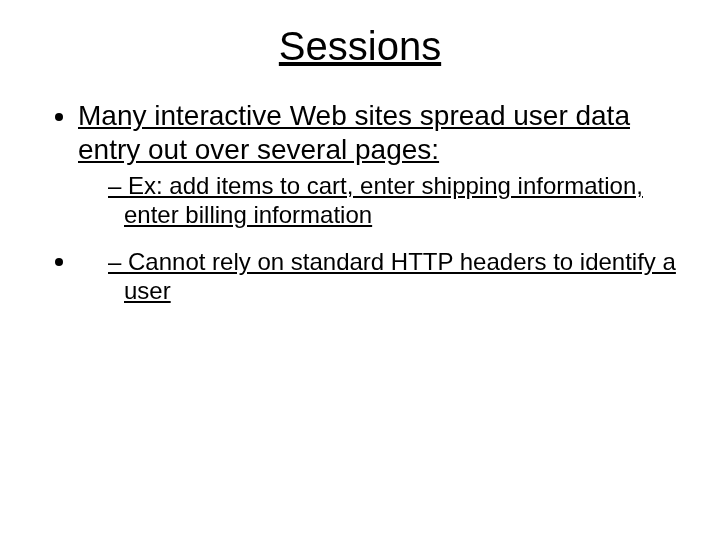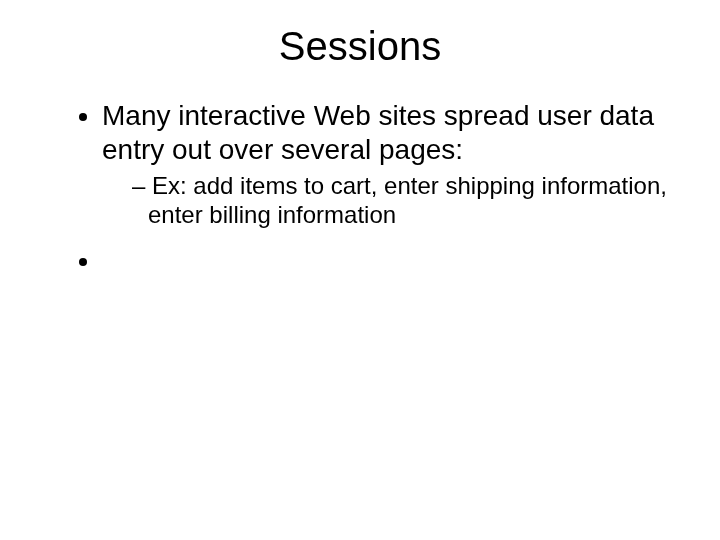--- a/index.html
+++ b/index.html
@@ -9,31 +9,31 @@
     height: 540px;
     background: #ffffff;
     font-family: Arial, Helvetica, sans-serif;
     color: #000000;
   }
   .slide {
     width: 720px;
     height: 540px;
     position: relative;
     box-sizing: border-box;
+    text-decoration: underline;
   }
   .title {
     text-align: center;
     font-size: 40px;
     font-weight: 400;
     padding-top: 24px;
     padding-bottom: 10px;
   }
   .body {
     padding: 20px 40px 0 40px;
-    margin-left: 24px;
   }
   ul.level1 {
     list-style: disc;
     margin: 0;
     padding-left: 38px;
   }
   ul.level1 > li {
     font-size: 28px;
     line-height: 1.2;
     margin-bottom: 6px;
@@ -61,16 +61,19 @@
   <div class="title">Sessions</div>
   <div class="body">
     <ul class="level1">
       <li>
         <span>Many interactive Web sites spread user data entry out over several pages:</span>
         <ul class="level2">
           <li><span>Ex: add items to cart, enter shipping information, enter billing information</span></li>
         </ul>
       </li>
       <li>
+        <ul class="level2">
+          <li><span>Cannot rely on standard HTTP headers to identify a user</span></li>
+        </ul>
       </li>
     </ul>
   </div>
 </div>
 
 </body></html>

